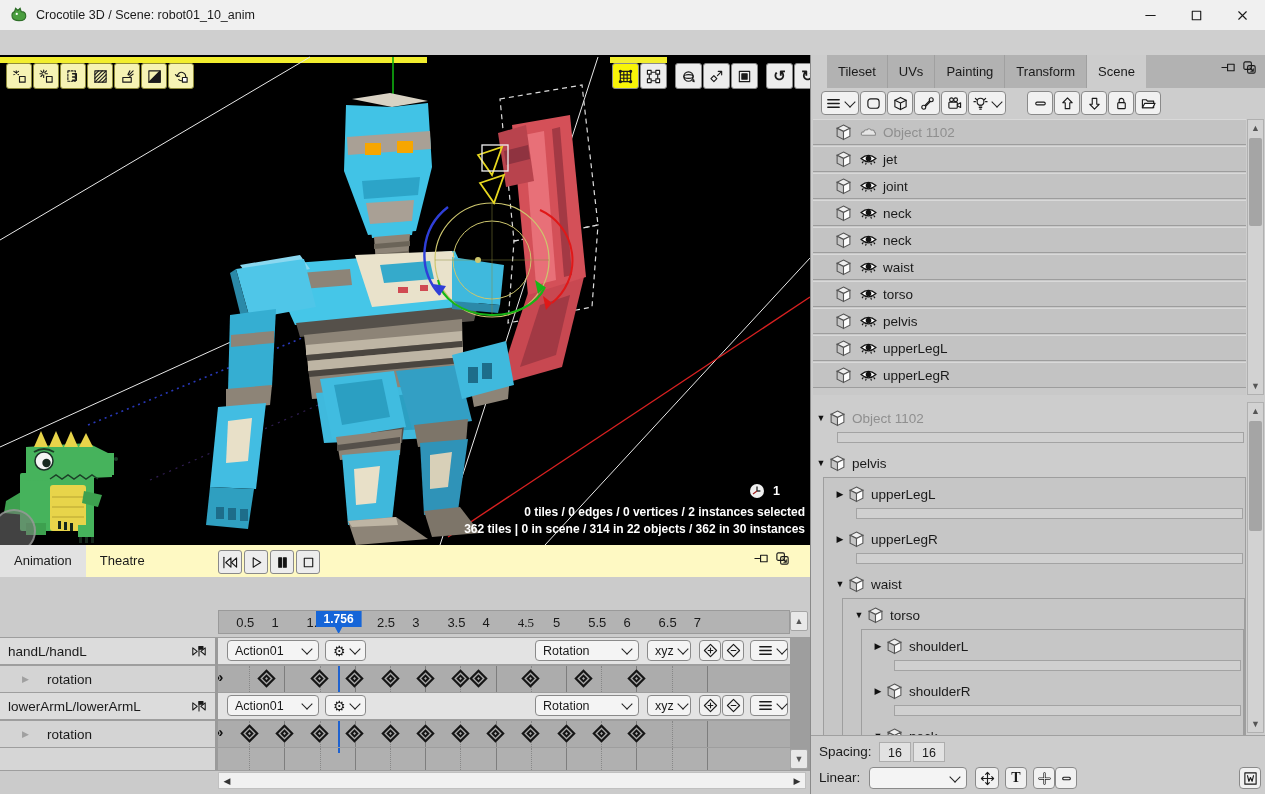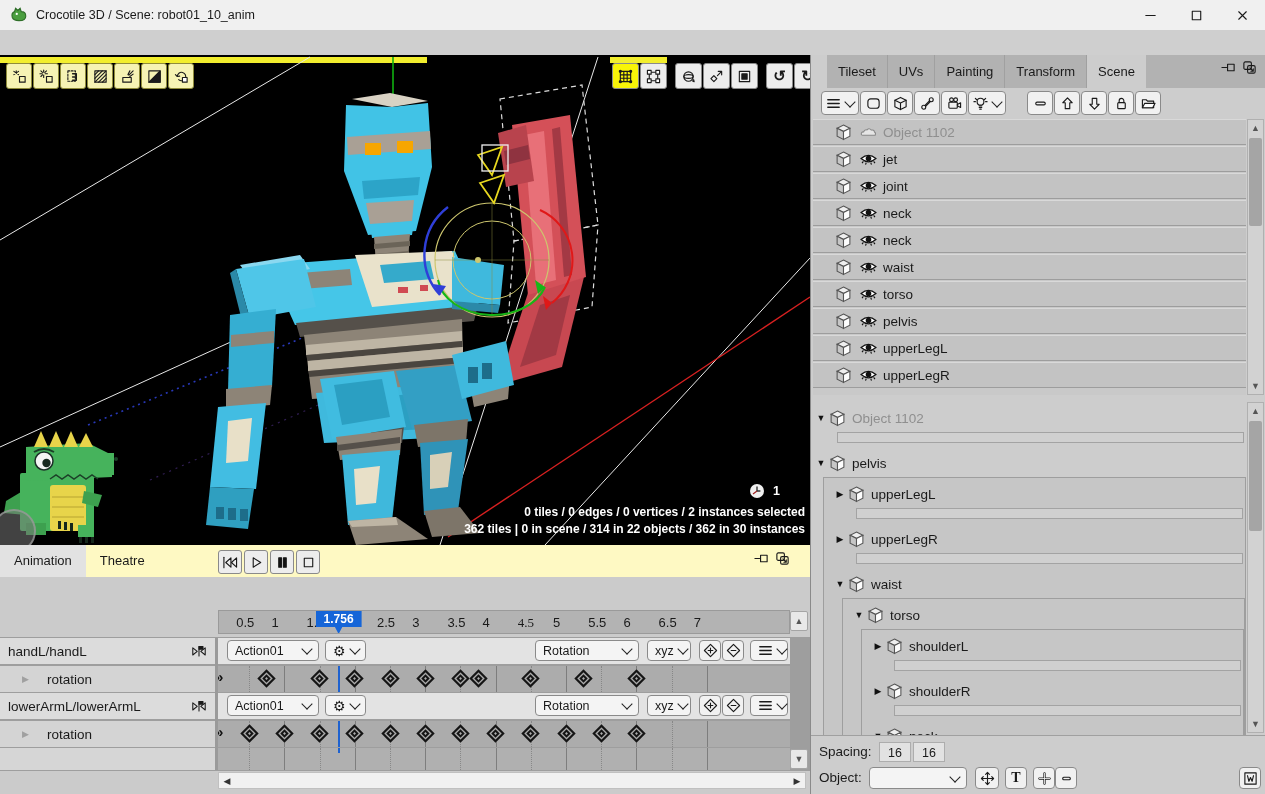--- a/index.html
+++ b/index.html
@@ -771,21 +771,21 @@
     <div class="vscroll" style="left:436px;top:347px;height:331px;">
       <div class="varrow" style="top:0;">▲</div>
       <div class="vthumb" style="top:18px;height:110px;"></div>
       <div class="varrow" style="bottom:0;">▼</div>
     </div>
 
     <div id="rp-bottom">
       <span class="lab" style="left:8px;top:8px;">Spacing:</span>
       <div class="numbox" style="left:68px;top:6px;">16</div>
       <div class="numbox" style="left:102px;top:6px;">16</div>
-      <span class="lab" style="left:8px;top:34px;">Object:</span>
+      <span class="lab" style="left:8px;top:34px;">Linear:</span>
       <div class="sel" style="left:58px;top:31px;width:98px;height:22px;">
         <span></span>
           <span class="chev"></span>
       </div>
       <div id="points-btns">
           <div class="sbtn" style="left: 164px; top: 31px; width: 24px; height: 22px;">
             <svg width="15" height="15" viewBox="0 0 16 16" fill="none" stroke="#1a1a1a" stroke-width="1.2" stroke-linecap="round" stroke-linejoin="round">
               <path d="M8 1.5 V14.5 M1.5 8 H14.5 M8 1.5 L6 3.5 M8 1.5 L10 3.5 M8 14.5 L6 12.5 M8 14.5 L10 12.5 M1.5 8 L3.5 6 M1.5 8 L3.5 10 M14.5 8 L12.5 6 M14.5 8 L12.5 10"></path>
             </svg>
           </div>

